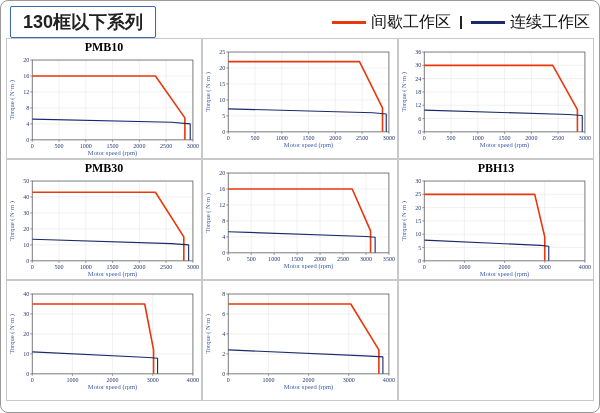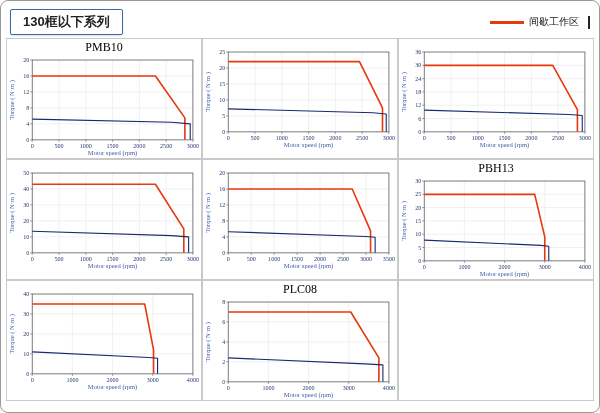--- a/index.html
+++ b/index.html
@@ -4,56 +4,60 @@
 <style>
   html,body{margin:0;padding:0;background:#fff;font-family:"Liberation Sans",sans-serif;}
   #frame{
     width:600px;height:413px;box-sizing:border-box;
     border:1px solid #9a9a9a;border-radius:8px;background:#fff;
     padding:5px 5px;overflow:hidden;
   }
   #header{display:flex;align-items:center;justify-content:space-between;height:32px;padding:0 4px;}
   #title-box{
     border:1.5px solid #3a67ad;border-radius:2px;background:#fff;
-    padding:3px 12px;font-size:13px;font-weight:bold;color:#222;
+    padding:3px 12px;font-size:18px;font-weight:bold;color:#222;
     box-shadow:0 1px 2px rgba(0,0,0,.12);
   }
-  #legend{display:flex;align-items:center;gap:9px;font-size:10px;color:#111;}
+  #legend{display:flex;align-items:center;gap:9px;font-size:16px;color:#111;}
   .legend-item{display:flex;align-items:center;gap:5px;}
   .legend-line{width:34px;height:3px;display:inline-block;}
   .legend-divider{width:2px;height:13px;background:#222;}
   #charts-grid{
     display:grid;grid-template-columns:repeat(3,1fr);grid-auto-rows:121px;
     width:100%;
   }
   .chart-cell{
     border:1px solid #c9c9c9;background:#fff;box-sizing:border-box;
     display:flex;flex-direction:column;align-items:stretch;overflow:hidden;
   }
   .empty-cell{grid-column:3;grid-row:3;border:1px solid #c9c9c9;box-sizing:border-box;background:#fff;}
   .chart-title{
-    text-align:center;font-family:"Liberation Serif",serif;font-weight:normal;
+    text-align:center;font-family:"Liberation Serif",serif;font-weight:bold;
     font-size:12px;color:#000;height:16px;line-height:17px;flex:0 0 16px;
   }
   .chart-svg{display:block;width:100%;flex:1 1 auto;}
   .tick{font-family:"Liberation Serif",serif;font-size:6px;fill:#22386f;}
   .axlabel{font-family:"Liberation Serif",serif;font-size:6.5px;fill:#3b5cab;}
 </style>
 </head>
 <body>
 
 <div id="frame">
   <div id="header">
     <div id="title-box">130框以下系列</div>
     <div id="legend">
       <div class="legend-item">
         <span class="legend-line" style="background:#e8380d"></span>
         <span>间歇工作区</span>
       </div>
       <span class="legend-divider"></span>
+      <div class="legend-item">
+        <span class="legend-line" style="background:#1a2a6c"></span>
+        <span>连续工作区</span>
+      </div>
     </div>
   </div>
 
   <div id="charts-grid">
     <div class="empty-cell"></div>
   <div class="chart-cell">
         <div class="chart-title">PMB10</div>
         <svg viewBox="0 0 192 100" class="chart-svg" preserveAspectRatio="xMidYMid meet">
           <line x1="25" y1="4" x2="25" y2="83" stroke="#e4e4e4" stroke-width="0.5"></line>
           <line x1="25" y1="83" x2="25" y2="85" stroke="#555" stroke-width="0.6"></line>
@@ -194,20 +198,21 @@
           <line x1="23" y1="4" x2="25" y2="4" stroke="#555" stroke-width="0.6"></line>
           <text x="22" y="6.1" text-anchor="end" class="tick">36</text>
           <rect x="25" y="4" width="159" height="79" fill="none" stroke="#666" stroke-width="0.8"></rect>
           <polyline points="25.00,17.17 152.20,17.17 176.58,61.06 176.58,83.00" fill="none" stroke="#e8380d" stroke-width="1.6" stroke-linejoin="round"></polyline>
           <polyline points="25.00,61.49 168.10,65.88 181.35,66.76 181.35,83.00" fill="none" stroke="#1a2a6c" stroke-width="1.1" stroke-linejoin="round"></polyline>
           <text x="104.5" y="98" text-anchor="middle" class="axlabel">Motor speed (rpm)</text>
           <text x="6.5" y="43.5" text-anchor="middle" class="axlabel" transform="rotate(-90 6.5 43.5)">Torque ( N·m )</text>
         </svg>
       </div>
       <div class="chart-cell">
+        <div class="chart-title">PMB30</div>
         <svg viewBox="0 0 192 100" class="chart-svg" preserveAspectRatio="xMidYMid meet">
           <line x1="25" y1="4" x2="25" y2="83" stroke="#e4e4e4" stroke-width="0.5"></line>
           <line x1="25" y1="83" x2="25" y2="85" stroke="#555" stroke-width="0.6"></line>
           <text x="25" y="91" text-anchor="middle" class="tick">0</text>
           <line x1="51.5" y1="4" x2="51.5" y2="83" stroke="#e4e4e4" stroke-width="0.5"></line>
           <line x1="51.5" y1="83" x2="51.5" y2="85" stroke="#555" stroke-width="0.6"></line>
           <text x="51.5" y="91" text-anchor="middle" class="tick">500</text>
           <line x1="78" y1="4" x2="78" y2="83" stroke="#e4e4e4" stroke-width="0.5"></line>
           <line x1="78" y1="83" x2="78" y2="85" stroke="#555" stroke-width="0.6"></line>
           <text x="78" y="91" text-anchor="middle" class="tick">1000</text>
@@ -378,21 +383,20 @@
           <line x1="23" y1="4" x2="25" y2="4" stroke="#555" stroke-width="0.6"></line>
           <text x="22" y="6.1" text-anchor="end" class="tick">40</text>
           <rect x="25" y="4" width="159" height="79" fill="none" stroke="#666" stroke-width="0.8"></rect>
           <polyline points="25.00,13.88 136.30,13.88 145.05,59.30 145.05,83.00" fill="none" stroke="#e8380d" stroke-width="1.6" stroke-linejoin="round"></polyline>
           <polyline points="25.00,61.27 140.27,66.81 149.02,67.59 149.02,83.00" fill="none" stroke="#1a2a6c" stroke-width="1.1" stroke-linejoin="round"></polyline>
           <text x="104.5" y="98" text-anchor="middle" class="axlabel">Motor speed (rpm)</text>
           <text x="6.5" y="43.5" text-anchor="middle" class="axlabel" transform="rotate(-90 6.5 43.5)">Torque ( N·m )</text>
         </svg>
       </div>
       <div class="chart-cell">
-        <div class="chart-title">PLC08</div>
         <svg viewBox="0 0 192 100" class="chart-svg" preserveAspectRatio="xMidYMid meet">
           <line x1="25" y1="4" x2="25" y2="83" stroke="#e4e4e4" stroke-width="0.5"></line>
           <line x1="25" y1="83" x2="25" y2="85" stroke="#555" stroke-width="0.6"></line>
           <text x="25" y="91" text-anchor="middle" class="tick">0</text>
           <line x1="64.75" y1="4" x2="64.75" y2="83" stroke="#e4e4e4" stroke-width="0.5"></line>
           <line x1="64.75" y1="83" x2="64.75" y2="85" stroke="#555" stroke-width="0.6"></line>
           <text x="64.75" y="91" text-anchor="middle" class="tick">1000</text>
           <line x1="104.5" y1="4" x2="104.5" y2="83" stroke="#e4e4e4" stroke-width="0.5"></line>
           <line x1="104.5" y1="83" x2="104.5" y2="85" stroke="#555" stroke-width="0.6"></line>
           <text x="104.5" y="91" text-anchor="middle" class="tick">2000</text>

